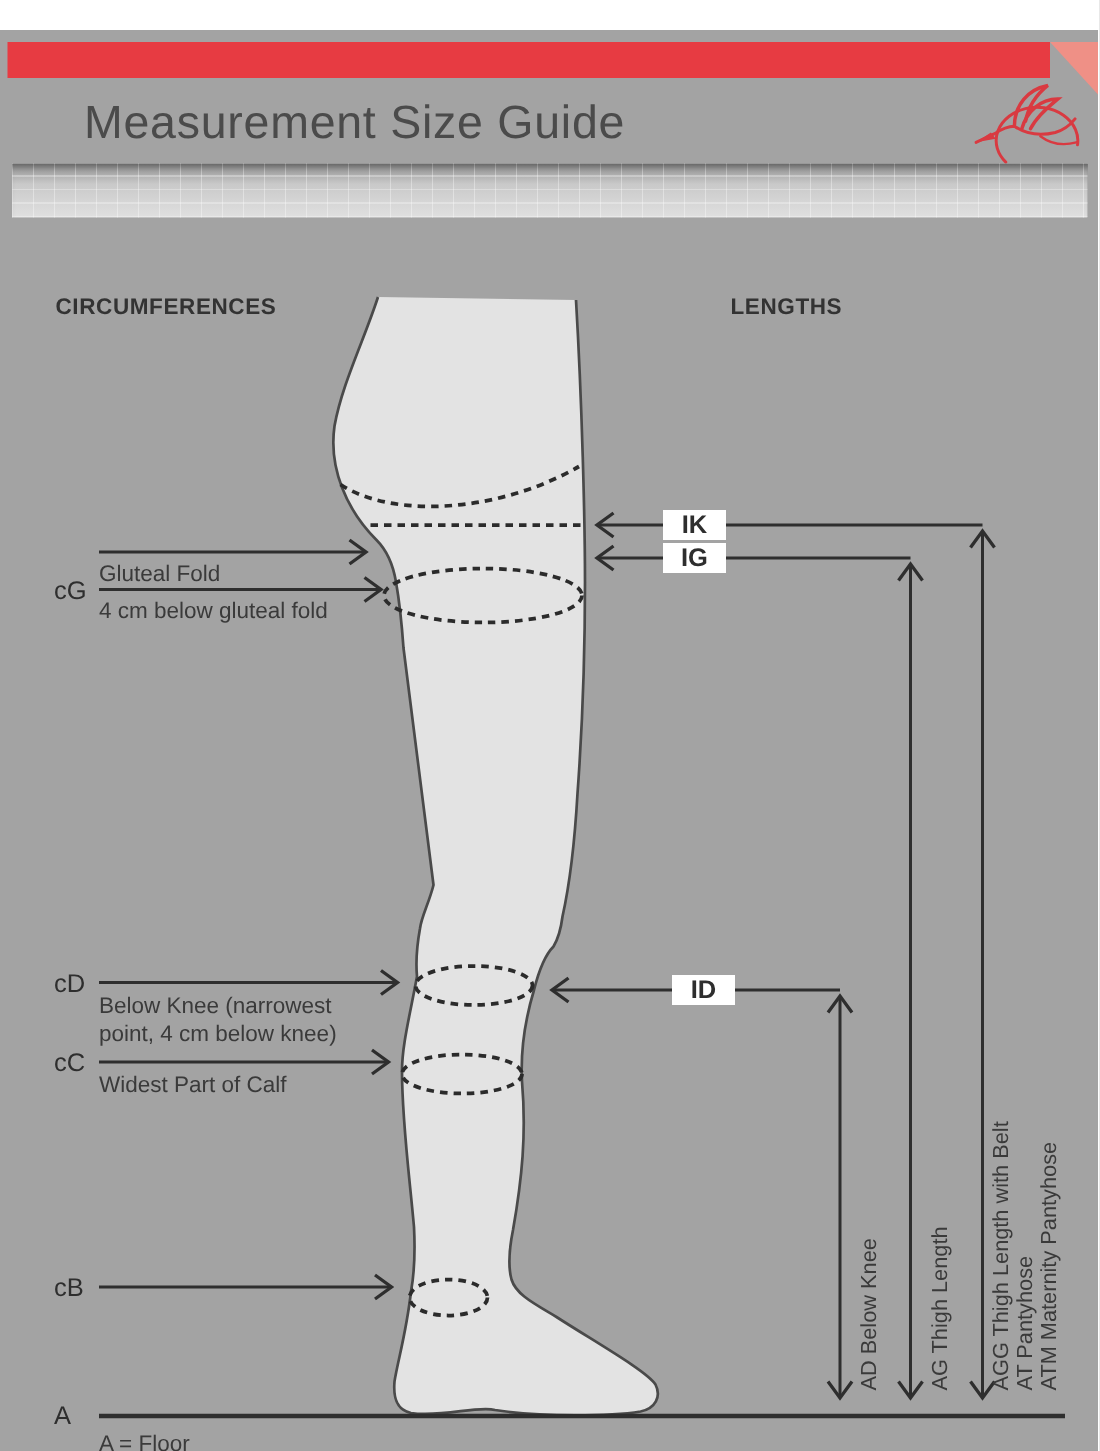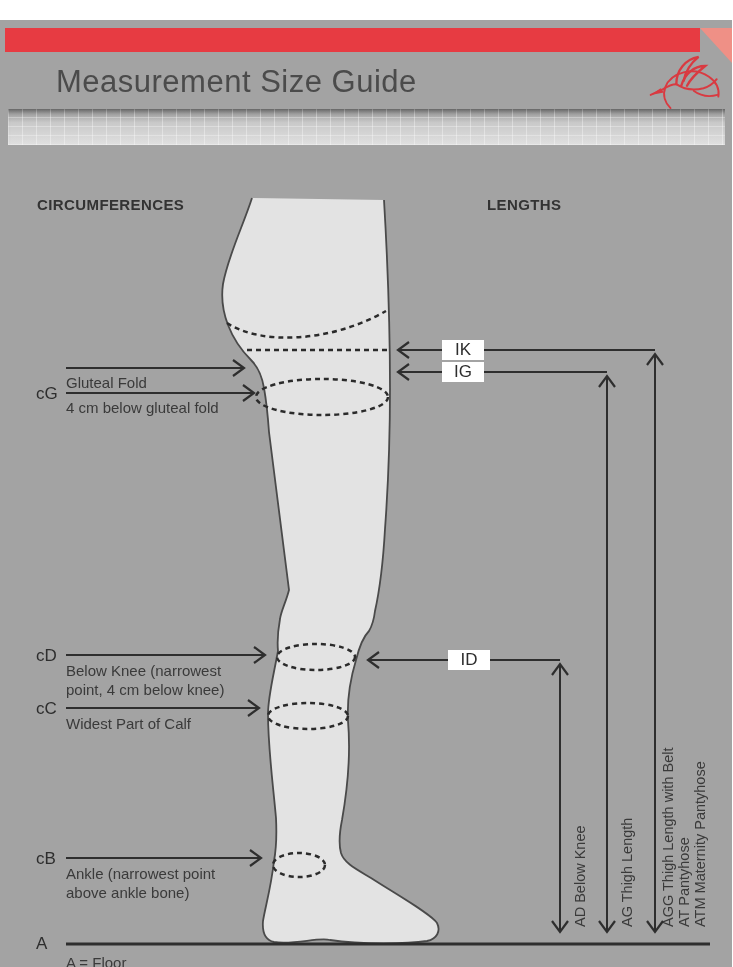--- a/index.html
+++ b/index.html
@@ -20,21 +20,21 @@
       repeating-linear-gradient(0deg,rgba(255,255,255,.30) 0 1px,rgba(0,0,0,0) 1px 9px),
       linear-gradient(180deg,#8f8f8f 0%,#c9c9c9 38%,#e0e0e0 100%);
     box-shadow:inset 0 5px 5px -3px rgba(0,0,0,.35);}
   
   .diagram-svg{position:absolute;left:0;top:0;width:733px;height:967px;}
   .lbl{position:absolute;white-space:pre-line;}
   .sec-header{font-size:15px;font-weight:bold;letter-spacing:.4px;color:#333;text-align:center;}
   .code{font-size:17px;font-weight:normal;color:#2e2e2e;}
   .desc{font-size:15px;color:#3a3a3a;line-height:19px;}
   .note{font-size:14.5px;color:#3a3a3a;line-height:18px;}
-  .online{font-size:17px;font-weight:normal;color:#2e2e2e;background:#ffffff;
+  .online{font-size:17px;font-weight:bold;color:#2e2e2e;background:#ffffff;
     text-align:center;padding:0 6px;}
   .vlabel{position:absolute;transform:rotate(-90deg);transform-origin:0 0;
     white-space:nowrap;font-size:14.5px;color:#3a3a3a;line-height:16px;}
 </style>
 </head>
 <body>
 
 <div id="page">
 
   <div class="ribbon"></div>
@@ -133,21 +133,20 @@
   <div class="lbl desc" style="left:66px;top:353px">Gluteal Fold</div>
   <div class="lbl desc" style="left:66px;top:378px">4 cm below gluteal fold</div>
 
   <div class="lbl code" style="left:36px;top:626px">cD</div>
   <div class="lbl desc" style="left:66px;top:641px;width:172px">Below Knee (narrowest point, 4 cm below knee)</div>
 
   <div class="lbl code" style="left:36px;top:679px">cC</div>
   <div class="lbl desc" style="left:66px;top:694px">Widest Part of Calf</div>
 
   <div class="lbl code" style="left:36px;top:829px">cB</div>
-  <div class="lbl desc" style="left:66px;top:844px;width:168px">Ankle (narrowest point above ankle bone)</div>
 
   <div class="lbl code" style="left:36px;top:914px">A</div>
   <div class="lbl desc" style="left:66px;top:933px">A = Floor</div>
 
   <div class="vlabel" style="left:572px;top:907px">AD Below Knee</div>
   <div class="vlabel" style="left:619px;top:907px">AG Thigh Length</div>
   <div class="vlabel" style="left:660px;top:907px">
     <div>AGG Thigh Length with Belt</div>
     <div>AT Pantyhose</div>
     <div>ATM Maternity Pantyhose</div>

